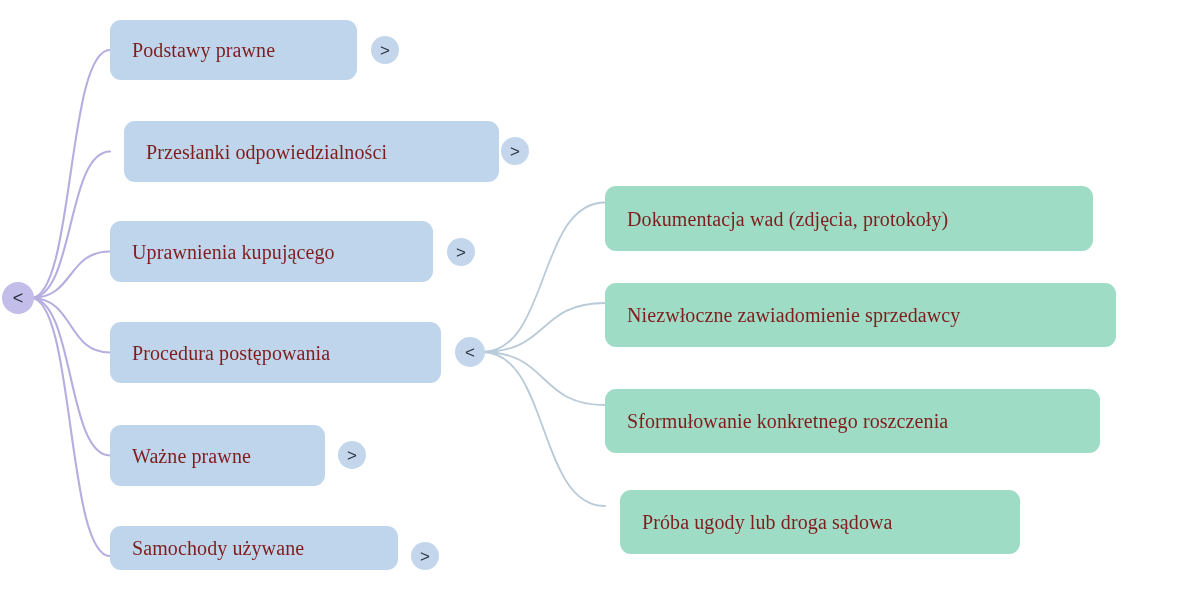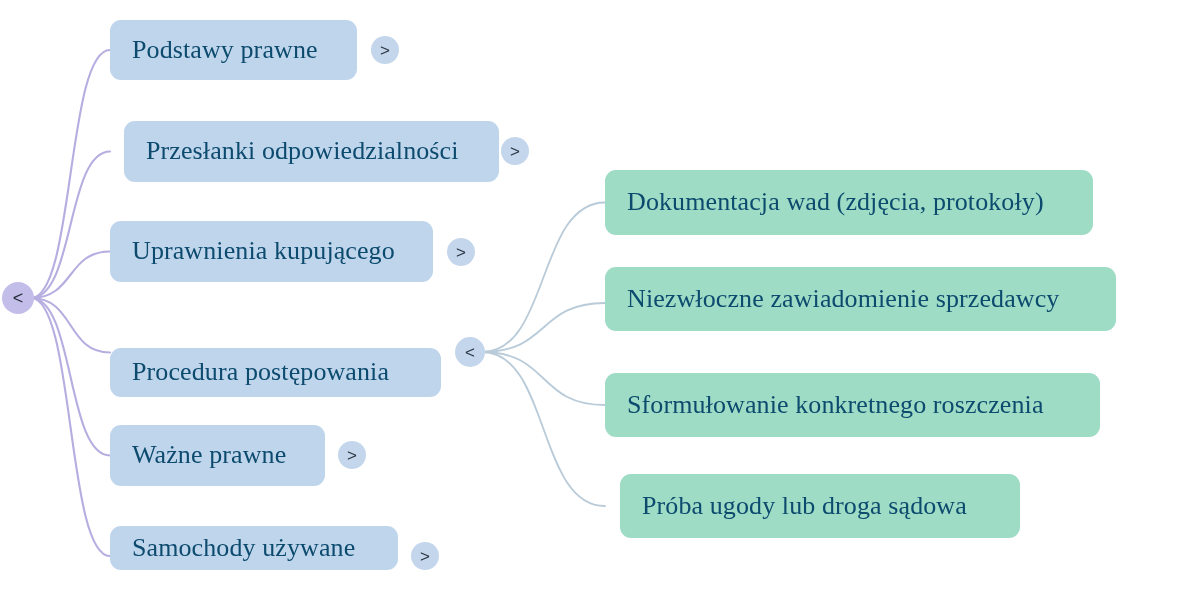--- a/index.html
+++ b/index.html
@@ -32,30 +32,31 @@
     position: absolute;
     box-sizing: border-box;
     border-radius: 11px;
     display: flex;
     align-items: center;
     padding-left: 22px;
     padding-right: 18px;
     white-space: nowrap;
   }
   .node-label {
-    font-size: 26px;
+    font-size: 20px;
     line-height: 1.1;
-    color: #0c4a6e;
+    color: #7f1d1d;
     letter-spacing: 0.1px;
   }
   .node.branch {
     background: #bfd5ec;
   }
   .node.leaf {
     background: #9fdcc6;
+    margin-top: 16px;
   }
   .toggle {
     position: absolute;
     border-radius: 50%;
     background: #c3d6ec;
     display: flex;
     align-items: center;
     justify-content: center;
     color: #2b3440;
     font-size: 17px;
@@ -113,21 +114,21 @@
       </div>
       <div class="toggle" style="left: 501px; top: 137px; width: 28px; height: 28px;">
         <span>&gt;</span>
       </div>
       <div class="node branch" style="left: 110px; top: 221px; width: 323px; height: 61px;">
         <span class="node-label">Uprawnienia kupującego</span>
       </div>
       <div class="toggle" style="left: 447px; top: 238px; width: 28px; height: 28px;">
         <span>&gt;</span>
       </div>
-      <div class="node branch" style="left: 110px; top: 322px; width: 331px; height: 49px; margin-top: 26px;">
+      <div class="node branch" style="left: 110px; top: 322px; width: 331px; height: 61px;">
         <span class="node-label">Procedura postępowania</span>
       </div>
       <div class="toggle" style="left: 455px; top: 337px; width: 30px; height: 30px;">
         <span>&lt;</span>
       </div>
       <div class="node branch" style="left: 110px; top: 425px; width: 215px; height: 61px;">
         <span class="node-label">Ważne prawne</span>
       </div>
       <div class="toggle" style="left: 338px; top: 441px; width: 28px; height: 28px;">
         <span>&gt;</span>

